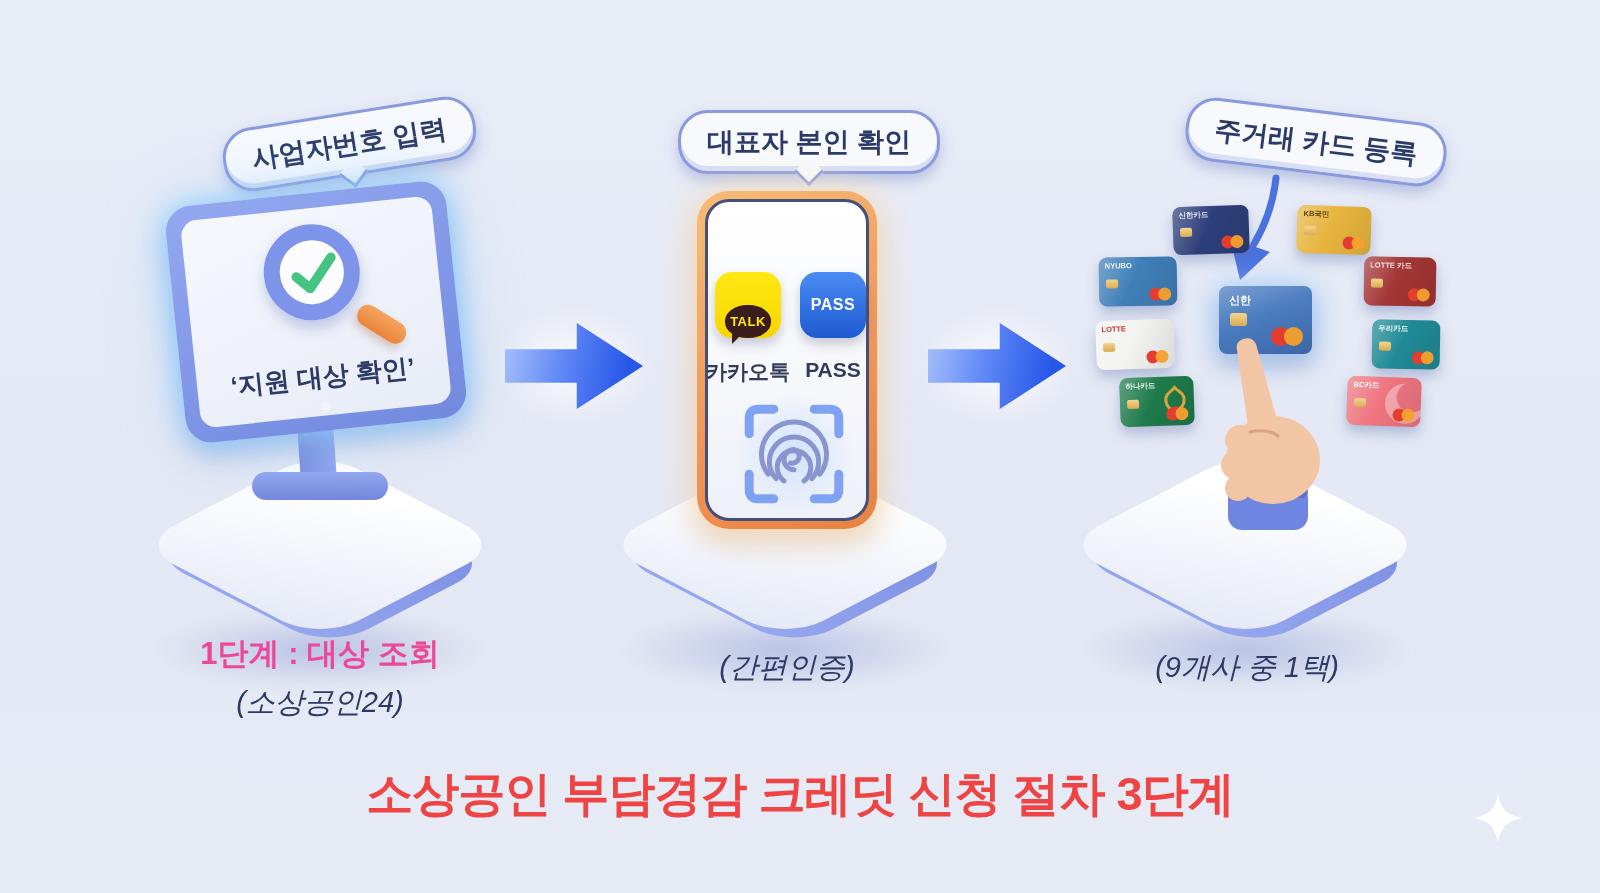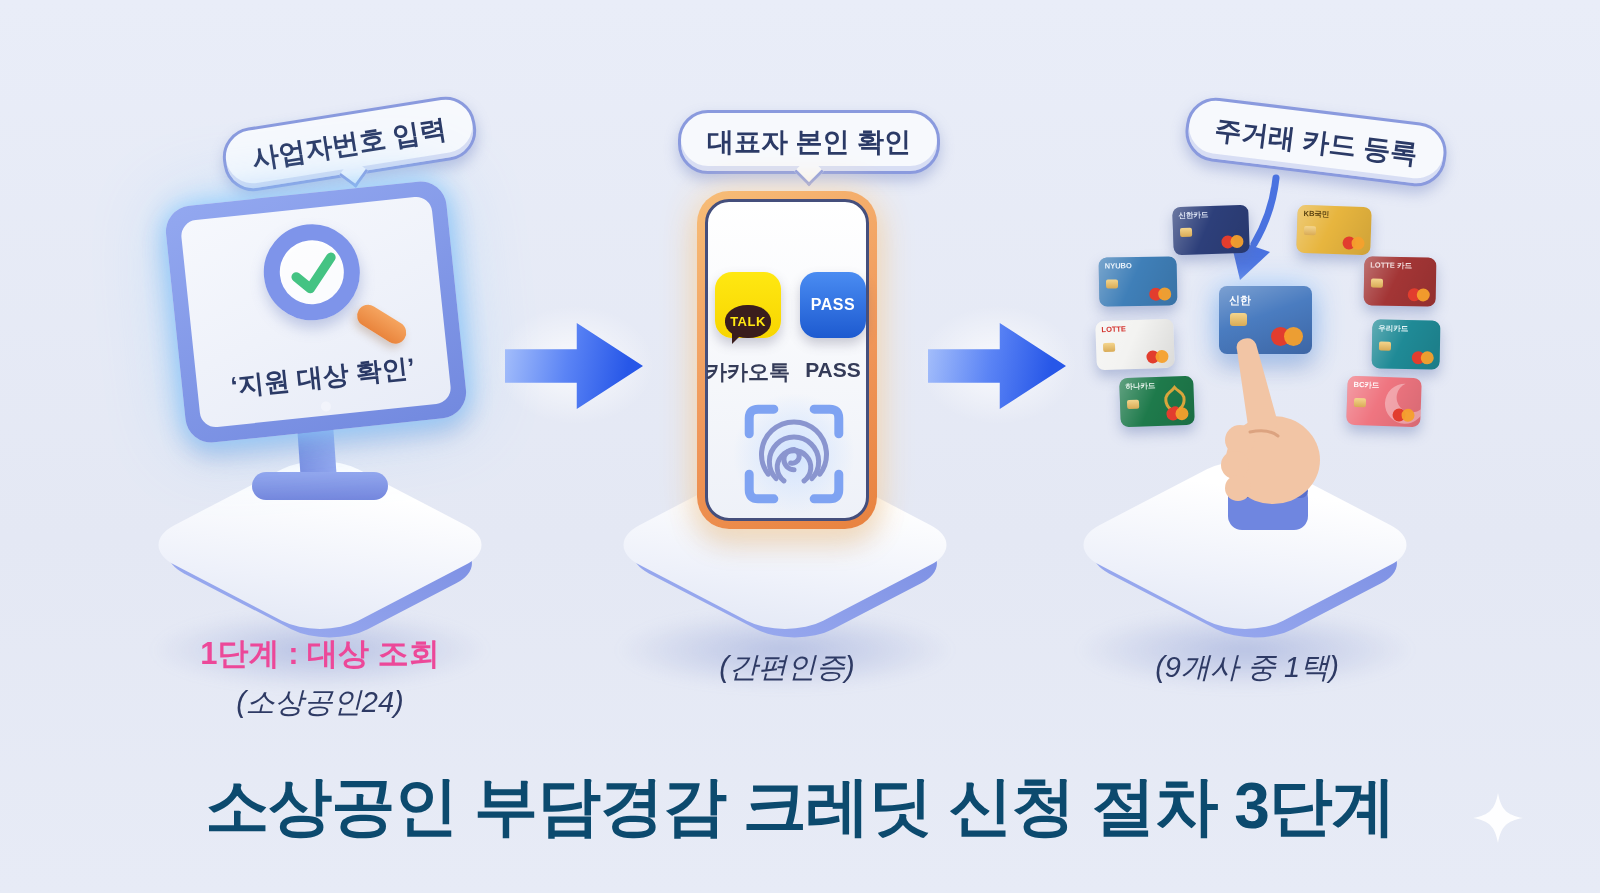--- a/index.html
+++ b/index.html
@@ -117,21 +117,21 @@
   .card.big .brand { font-size:11px; top:7px; left:10px; }
   .card.big .chip { width:17px; height:13px; left:11px; top:40%; border-radius:3px; }
   .card.big .mc { width:32px; height:19px; right:9px; bottom:8px; }
   .card.big .mc::before, .card.big .mc::after { width:19px; height:19px; }
 
   
   .caption { position:absolute; width:420px; text-align:center; }
   .caption .line1 { font-size:31px; font-weight:800; color:#ec4899; }
   .caption .line2 { font-size:29px; font-weight:500; color:#2e3a64; margin-top:8px;font-style:italic; }
   .main-title { position:absolute; left:0; right:0; top:763px; text-align:center;
-    font-size:64px; font-weight:800; color:#0c4a6e; letter-spacing:-1px; }
+    font-size:47px; font-weight:800; color:#ef4444; letter-spacing:-1px; }
 </style>
 </head>
 <body>
 
 <div class="bubble tail" style="left:222px; top:112px; transform:rotate(-9deg);">
   <span>사업자번호 입력</span>
 </div>
 
 <div class="pedestal" style="left:190px; top:415px;">
   <div class="ped-shadow"></div>

